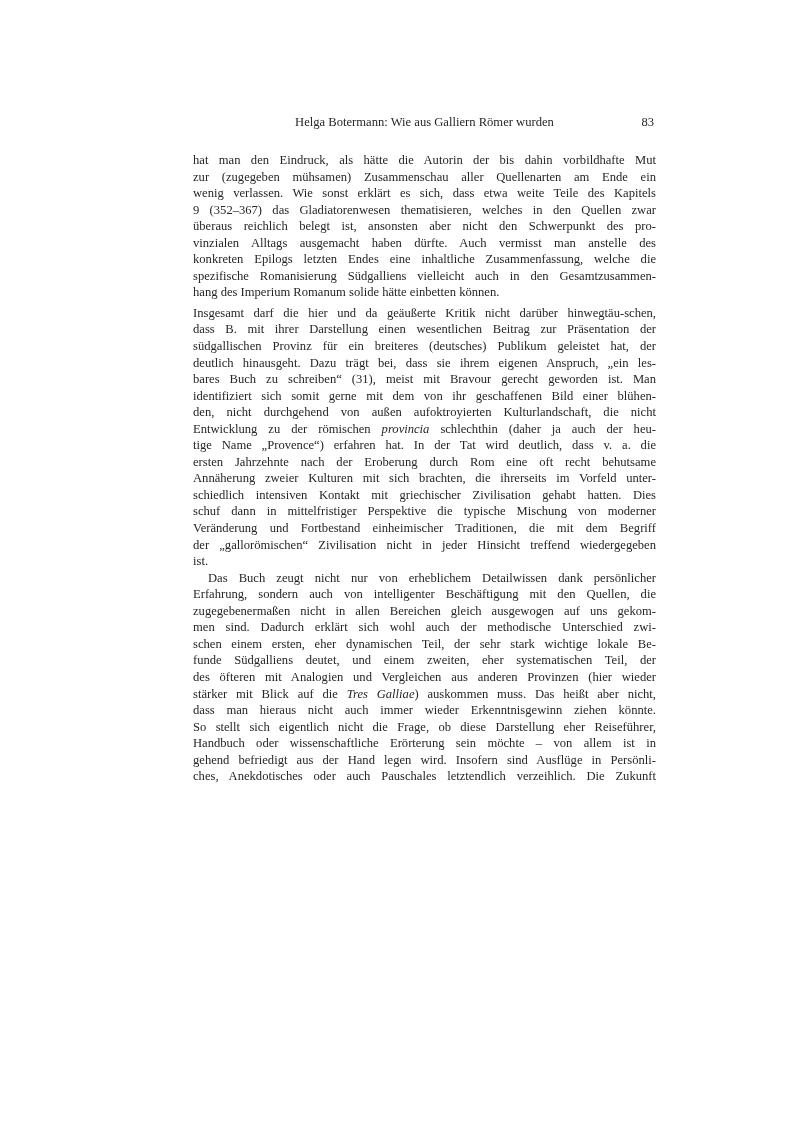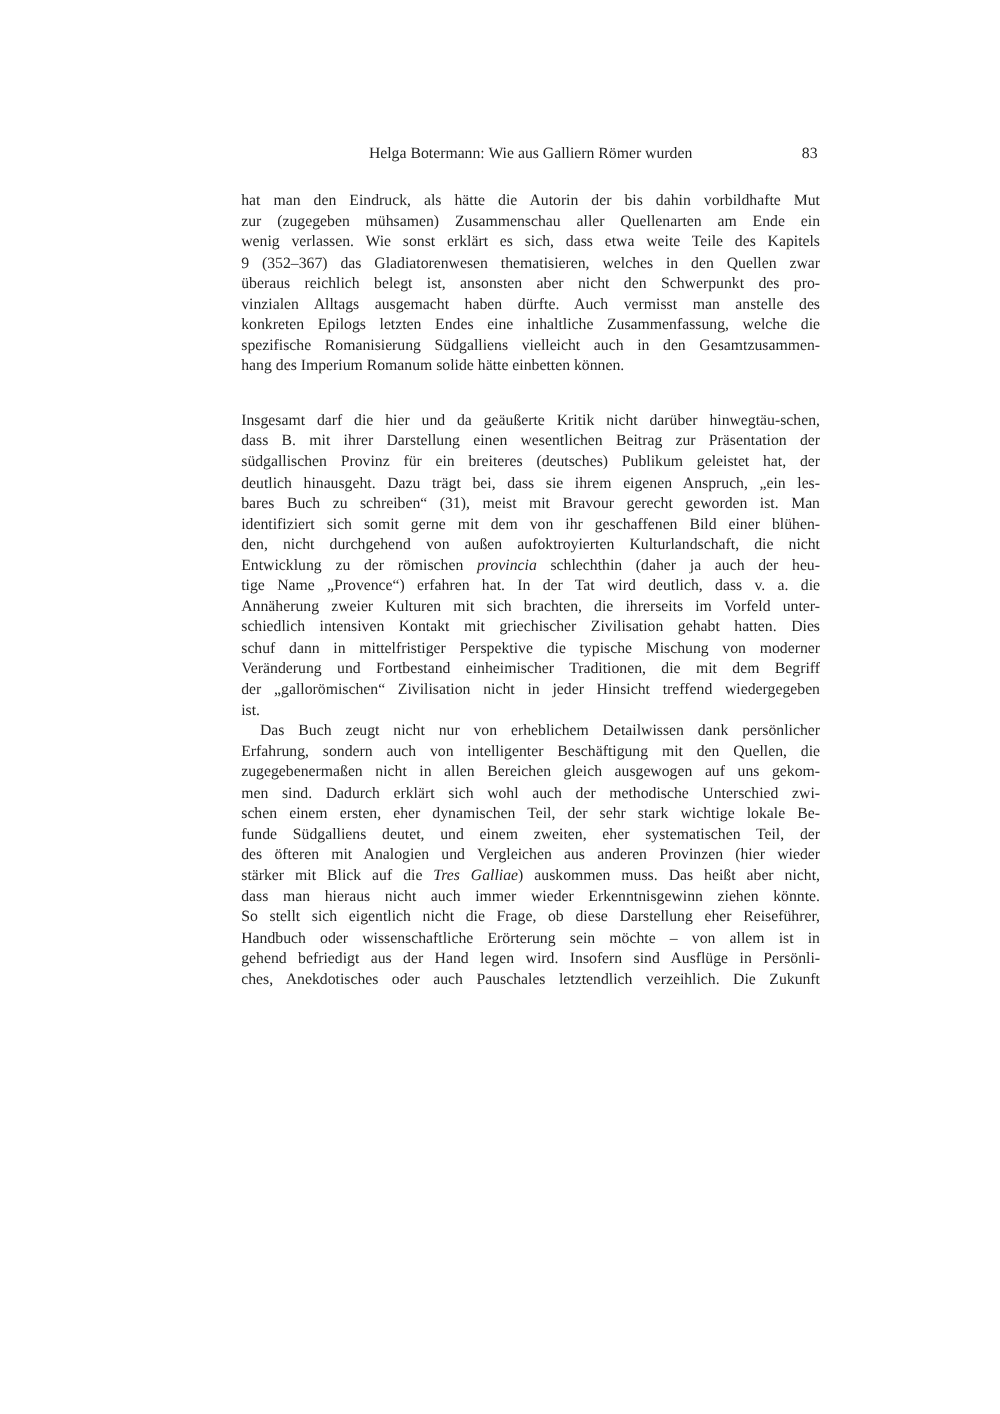--- a/index.html
+++ b/index.html
@@ -25,21 +25,21 @@
   }
   .pagenum {
     position: absolute; right: 2px; top: 0;
   }
   .text-body {
     position: absolute;
     left: 193px; top: 152px; width: 463px;
     font-size: 12.6px;
   }
   .para { margin: 0; }
-  .para.gap { margin-top: 27px; }
+  .para.gap { margin-top: 4px; }
   .line {
     line-height: 16.55px;
     text-align: justify;
     text-align-last: justify;
   }
   .line.lastline {
     text-align: left;
     text-align-last: left;
   }
   .line.indent { text-indent: 15px; }
@@ -68,20 +68,21 @@
       <div class="para gap">
         <div class="line"><span>Insgesamt darf die hier und da geäußerte Kritik nicht darüber hinwegtäu-schen,</span></div>
         <div class="line"><span>dass B. mit ihrer Darstellung einen wesentlichen Beitrag zur Präsentation der</span></div>
         <div class="line"><span>südgallischen Provinz für ein breiteres (deutsches) Publikum geleistet hat, der</span></div>
         <div class="line"><span>deutlich hinausgeht. Dazu trägt bei, dass sie ihrem eigenen Anspruch, „ein les-</span></div>
         <div class="line"><span>bares Buch zu schreiben“ (31), meist mit Bravour gerecht geworden ist. Man</span></div>
         <div class="line"><span>identifiziert sich somit gerne mit dem von ihr geschaffenen Bild einer blühen-</span></div>
         <div class="line"><span>den, nicht durchgehend von außen aufoktroyierten Kulturlandschaft, die nicht</span></div>
         <div class="line"><span>Entwicklung zu der römischen </span><span class="it">provincia</span><span> schlechthin (daher ja auch der heu-</span></div>
         <div class="line"><span>tige Name „Provence“) erfahren hat. In der Tat wird deutlich, dass v. a. die</span></div>
+        <div class="line"><span>ersten Jahrzehnte nach der Eroberung durch Rom eine oft recht behutsame</span></div>
         <div class="line"><span>Annäherung zweier Kulturen mit sich brachten, die ihrerseits im Vorfeld unter-</span></div>
         <div class="line"><span>schiedlich intensiven Kontakt mit griechischer Zivilisation gehabt hatten. Dies</span></div>
         <div class="line"><span>schuf dann in mittelfristiger Perspektive die typische Mischung von moderner</span></div>
         <div class="line"><span>Veränderung und Fortbestand einheimischer Traditionen, die mit dem Begriff</span></div>
         <div class="line"><span>der „gallorömischen“ Zivilisation nicht in jeder Hinsicht treffend wiedergegeben</span></div>
         <div class="line lastline"><span>ist.</span></div>
       </div>
       <div class="para">
         <div class="line indent"><span>Das Buch zeugt nicht nur von erheblichem Detailwissen dank persönlicher</span></div>
         <div class="line"><span>Erfahrung, sondern auch von intelligenter Beschäftigung mit den Quellen, die</span></div>

